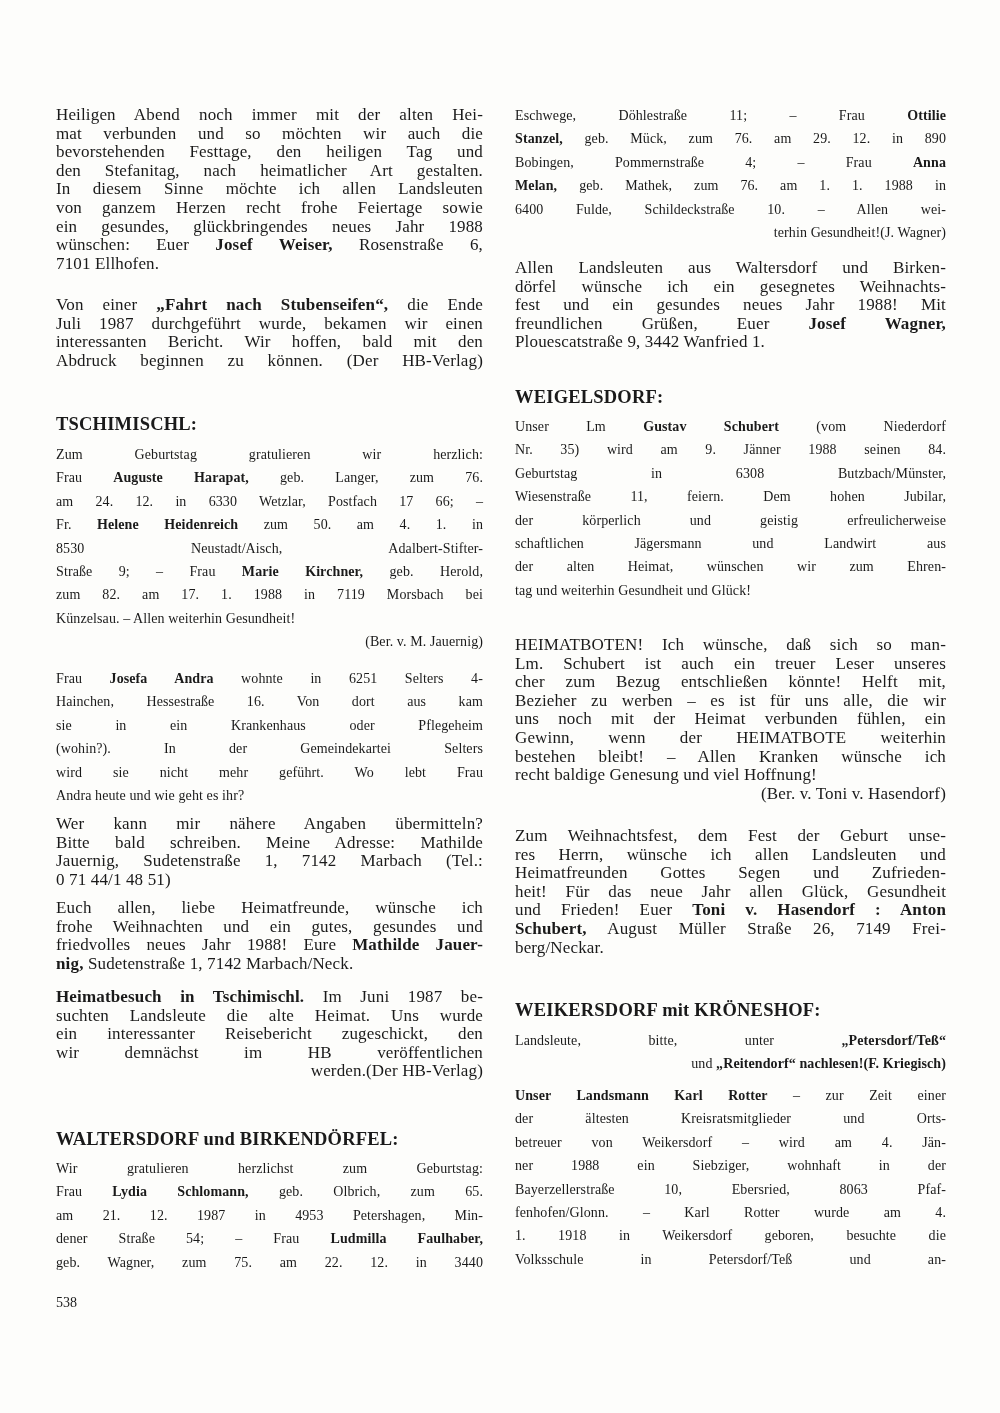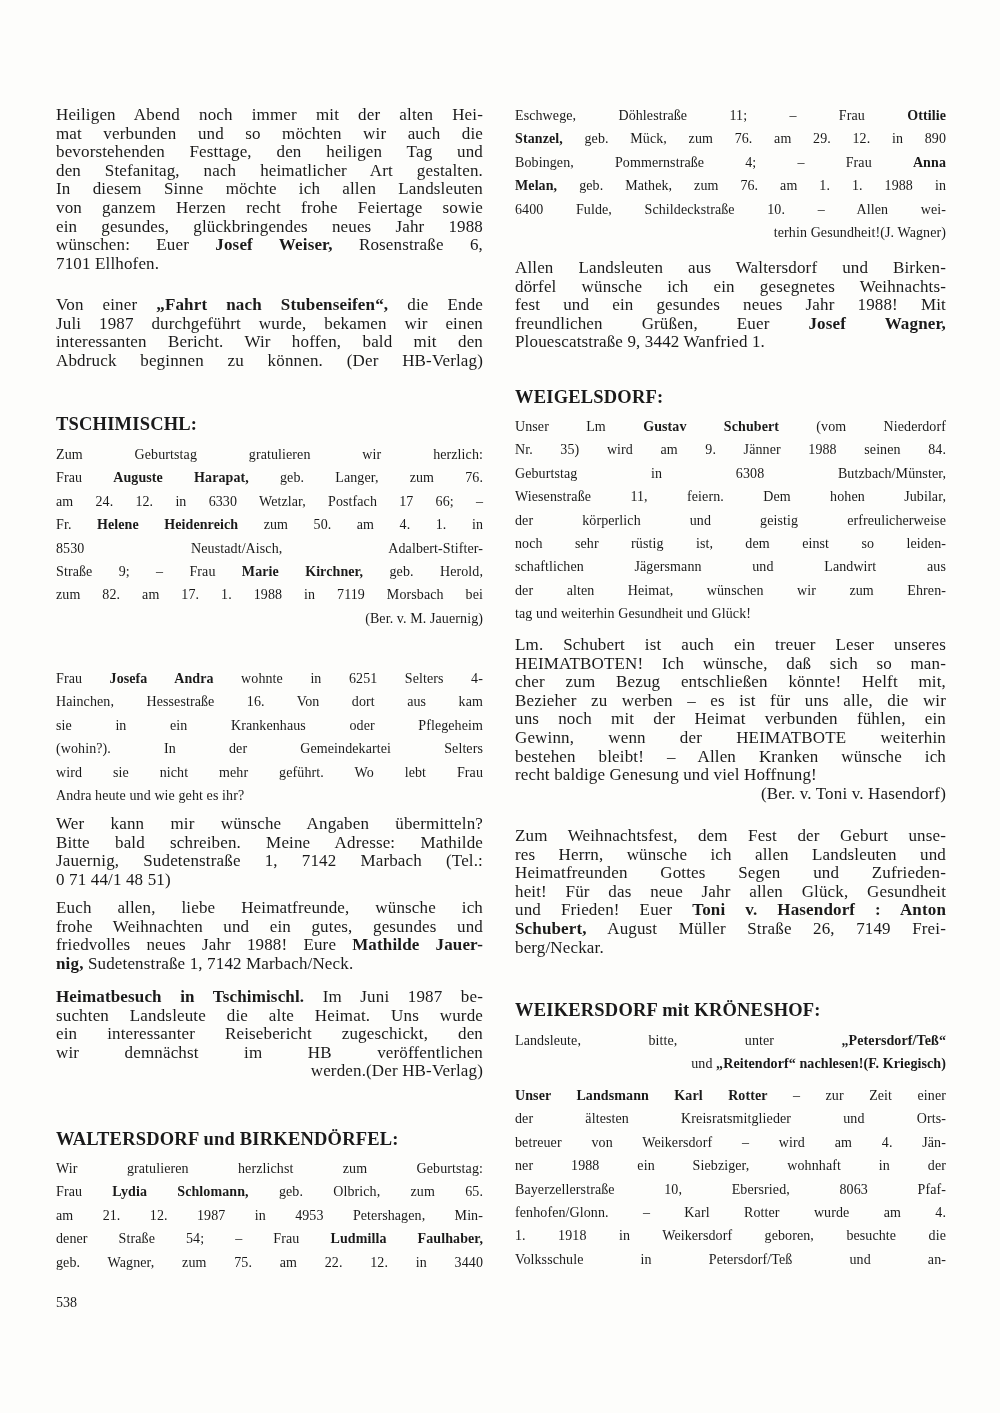--- a/index.html
+++ b/index.html
@@ -50,34 +50,35 @@
   <h2 class="blk col-l hd" style="top:413px">TSCHIMISCHL:</h2>
 
   <div class="blk col-l lg" style="top:443px">
     <span class="ln">Zum Geburtstag gratulieren wir herzlich:</span>
     <span class="ln"><span>Frau </span><b>Auguste Harapat,</b><span> geb. Langer, zum 76.</span></span>
     <span class="ln">am 24. 12. in 6330 Wetzlar, Postfach 17 66; –</span>
     <span class="ln"><span>Fr. </span><b>Helene Heidenreich</b><span> zum 50. am 4. 1. in</span></span>
     <span class="ln">8530 Neustadt/Aisch, Adalbert-Stifter-</span>
     <span class="ln"><span>Straße 9; – Frau </span><b>Marie Kirchner,</b><span> geb. Herold,</span></span>
     <span class="ln">zum 82. am 17. 1. 1988 in 7119 Morsbach bei</span>
+    <span class="ln last">Künzelsau. – Allen weiterhin Gesundheit!</span>
     <span class="ln right">(Ber. v. M. Jauernig)</span>
   </div>
 
   <div class="blk col-l lg" style="top:667px">
     <span class="ln"><span>Frau </span><b>Josefa Andra</b><span> wohnte in 6251 Selters 4-</span></span>
     <span class="ln">Hainchen, Hessestraße 16. Von dort aus kam</span>
     <span class="ln">sie in ein Krankenhaus oder Pflegeheim</span>
     <span class="ln">(wohin?). In der Gemeindekartei Selters</span>
     <span class="ln">wird sie nicht mehr geführt. Wo lebt Frau</span>
     <span class="ln last">Andra heute und wie geht es ihr?</span>
   </div>
 
   <div class="blk col-l sm" style="top:815px">
-    <span class="ln">Wer kann mir wünsche Angaben übermitteln?</span>
+    <span class="ln">Wer kann mir nähere Angaben übermitteln?</span>
     <span class="ln">Bitte bald schreiben. Meine Adresse: Mathilde</span>
     <span class="ln">Jauernig, Sudetenstraße 1, 7142 Marbach (Tel.:</span>
     <span class="ln last">0 71 44/1 48 51)</span>
   </div>
 
   <div class="blk col-l sm" style="top:899px">
     <span class="ln">Euch allen, liebe Heimatfreunde, wünsche ich</span>
     <span class="ln">frohe Weihnachten und ein gutes, gesundes und</span>
     <span class="ln"><span>friedvolles neues Jahr 1988! Eure </span><b>Mathilde Jauer-</b></span>
     <span class="ln last"><b>nig,</b><span> Sudetenstraße 1, 7142 Marbach/Neck.</span></span>
@@ -127,29 +128,28 @@
   </div>
 
   <h2 class="blk col-r hd" style="top:386px">WEIGELSDORF:</h2>
 
   <div class="blk col-r lg" style="top:415px">
     <span class="ln"><span>Unser Lm </span><b>Gustav Schubert</b><span> (vom Niederdorf</span></span>
     <span class="ln">Nr. 35) wird am 9. Jänner 1988 seinen 84.</span>
     <span class="ln">Geburtstag in 6308 Butzbach/Münster,</span>
     <span class="ln">Wiesenstraße 11, feiern. Dem hohen Jubilar,</span>
     <span class="ln">der körperlich und geistig erfreulicherweise</span>
-    <span class="ln">noch sehr rüstig ist, dem einst so leiden-</span>
     <span class="ln">schaftlichen Jägersmann und Landwirt aus</span>
     <span class="ln">der alten Heimat, wünschen wir zum Ehren-</span>
     <span class="ln last">tag und weiterhin Gesundheit und Glück!</span>
   </div>
 
   <div class="blk col-r sm" style="top:636px">
+    <span class="ln">HEIMATBOTEN! Ich wünsche, daß sich so man-</span>
     <span class="ln">Lm. Schubert ist auch ein treuer Leser unseres</span>
-    <span class="ln">HEIMATBOTEN! Ich wünsche, daß sich so man-</span>
     <span class="ln">cher zum Bezug entschließen könnte! Helft mit,</span>
     <span class="ln">Bezieher zu werben – es ist für uns alle, die wir</span>
     <span class="ln">uns noch mit der Heimat verbunden fühlen, ein</span>
     <span class="ln">Gewinn, wenn der HEIMATBOTE weiterhin</span>
     <span class="ln">bestehen bleibt! – Allen Kranken wünsche ich</span>
     <span class="ln last">recht baldige Genesung und viel Hoffnung!</span>
     <span class="ln right">(Ber. v. Toni v. Hasendorf)</span>
   </div>
 
   <div class="blk col-r sm" style="top:827px">

